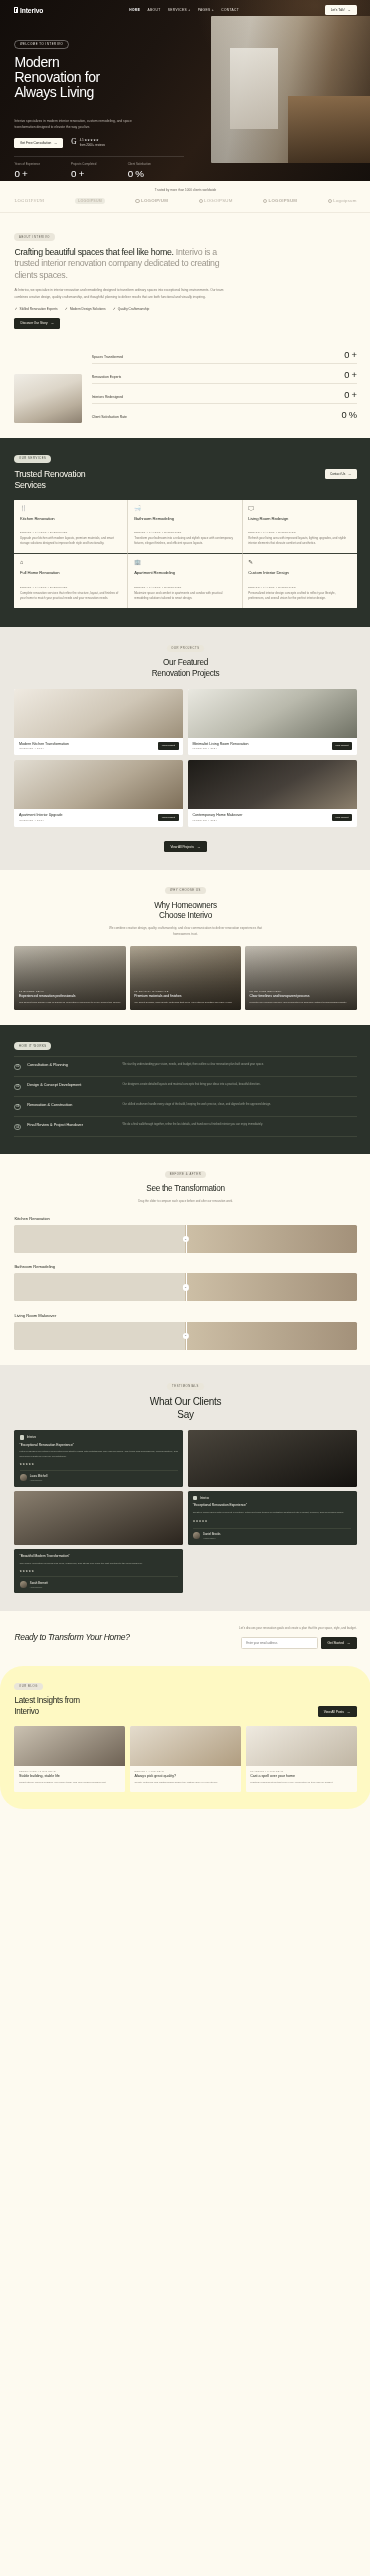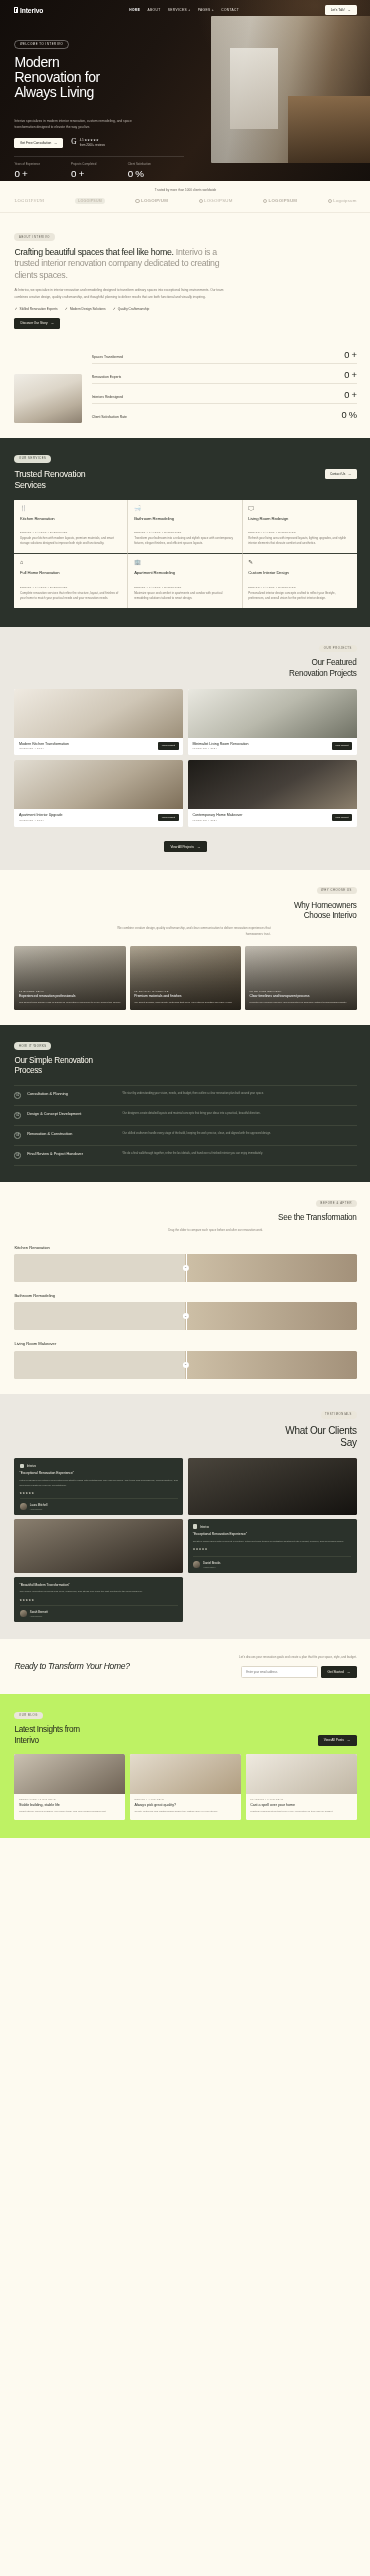--- a/index.html
+++ b/index.html
@@ -134,21 +134,21 @@
   }
   .svc:nth-child(3n){border-right:none;}
   .svc:nth-child(n+4){border-bottom:none;}
   .svc .ico{font-size:5.7px;line-height:1;color:#3c3a33;margin-bottom:4.1px;}
   .svc h3{font-size:4.2px;font-weight:400;color:#1e211b;letter-spacing:-0.1px;}
   .svc .meta{font-size:2.4px;letter-spacing:0.4px;text-transform:uppercase;color:#6f6a61;margin-top:auto;margin-bottom:2.1px;}
   .svc .desc{font-size:2.9px;line-height:1.75;color:#827c73;}
 
   
   .projects{background:#ebe8e1;padding:15.5px 14.4px 17.5px;}
-  .center{text-align:right;}
+  .center{text-align:center;}
   .projects h2{font-size:8.2px;line-height:1.28;font-weight:400;letter-spacing:-0.3px;color:#1e211b;}
   .pgrid{display:grid;grid-template-columns:1fr 1fr;gap:4.6px;margin-top:9.3px;}
   .pcard{background:#fff;border-radius:1.5px;overflow:hidden;}
   .pimg{height:49px;position:relative;}
   .pimg.a{background:linear-gradient(150deg,#efeae1,#cfc6b6 55%,#9c8f79);}
   .pimg.b{background:linear-gradient(150deg,#e9e8e0,#b9b9ac 50%,#6f7164);}
   .pimg.c{background:linear-gradient(150deg,#e2ddd2,#b4a894 55%,#7d6e58);}
   .pimg.d{background:linear-gradient(150deg,#1d1b17,#46403a 55%,#8b7f6c);}
   .pbody{padding:4.1px 4.6px 5.2px;display:flex;align-items:center;justify-content:space-between;gap:3.1px;}
   .pbody h4{font-size:3.6px;font-weight:400;color:#1e211b;}
@@ -215,21 +215,21 @@
   .cta h2{font-size:8.5px;font-weight:400;letter-spacing:-0.3px;color:#1e211b;max-width:170px;line-height:1.25;font-style:italic;}
   .cta p{font-size:2.9px;line-height:1.9;color:#8a847b;}
   .cta-right{text-align:right;}
   .ctaform{display:flex;gap:3.1px;justify-content:flex-end;margin-top:5.2px;}
   .ctaform input{
     border:0.5px solid #ddd7c8;background:#fff;border-radius:1.5px;font-size:2.8px;
     padding:3.1px 4.1px;width:77px;font-family:inherit;color:#3a372f;
   }
 
   
-  .blog{background:#bef264;padding:14.4px 14.4px 17.5px;}
+  .blog{background:#fef9c3;padding:14.4px 14.4px 17.5px;border-radius:23px;}
   .blog h2{font-size:8.2px;line-height:1.28;font-weight:400;letter-spacing:-0.3px;color:#1e211b;}
   .bhead{display:flex;align-items:flex-end;justify-content:space-between;}
   .bgrid{display:grid;grid-template-columns:repeat(3,1fr);gap:4.6px;margin-top:8.2px;}
   .bcard{background:#fdfaf0;border-radius:1.5px;overflow:hidden;}
   .bimg{height:40px;}
   .bimg.b1{background:linear-gradient(150deg,#cbc2b2,#6e6254);}
   .bimg.b2{background:linear-gradient(150deg,#e4dccd,#b09d80);}
   .bimg.b3{background:linear-gradient(150deg,#efeae0,#c0b6a4);}
   .bbody{padding:4.1px 4.6px 5.7px;}
   .bmeta{font-size:2.3px;letter-spacing:0.3px;text-transform:uppercase;color:#918b81;margin-bottom:2.6px;}
@@ -511,24 +511,20 @@
       <div class="wcard w3">
         <div class="wtag">03 ON-TIME DELIVERY</div>
         <h4>Clear timelines and transparent process</h4>
         <p>Projects are planned carefully and completed on schedule without compromising quality.</p>
       </div>
     </div>
   </section>
 
   <section class="process">
     <span class="tag">HOW IT WORKS</span>
-    <h2>
-      <span>Our Simple Renovation</span><br>
-      <span>Process</span>
-    </h2>
     <div class="prow">
       <div class="pnum">01</div>
       <h4>Consultation &amp; Planning</h4>
       <p>We start by understanding your vision, needs, and budget, then outline a clear renovation plan built around your space.</p>
     </div>
     <div class="prow">
       <div class="pnum">02</div>
       <h4>Design &amp; Concept Development</h4>
       <p>Our designers create detailed layouts and material concepts that bring your ideas into a practical, beautiful direction.</p>
     </div>

